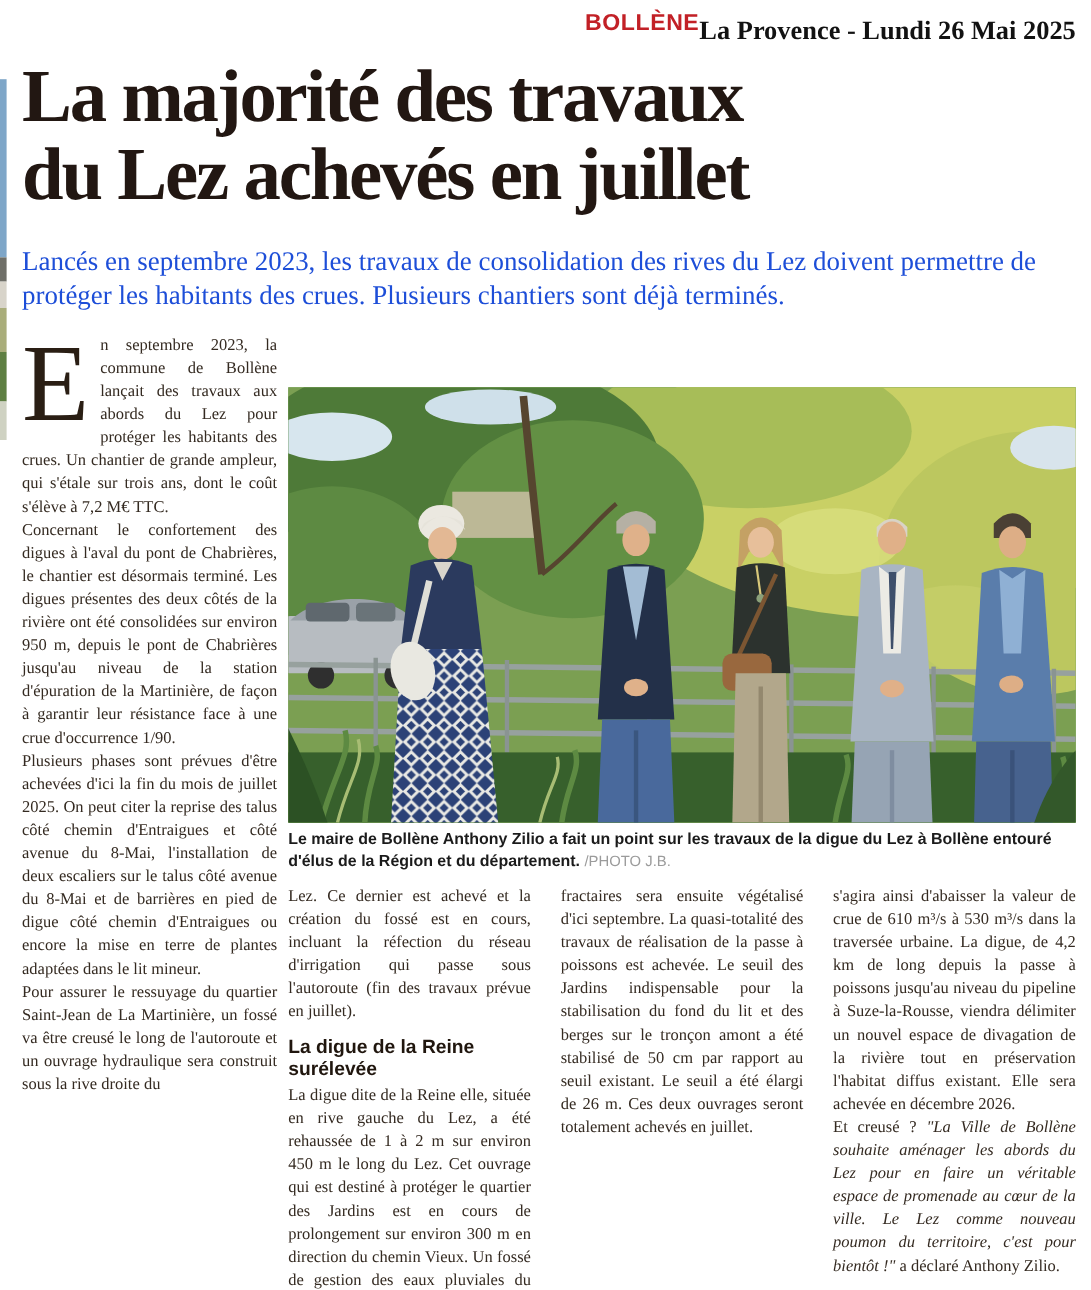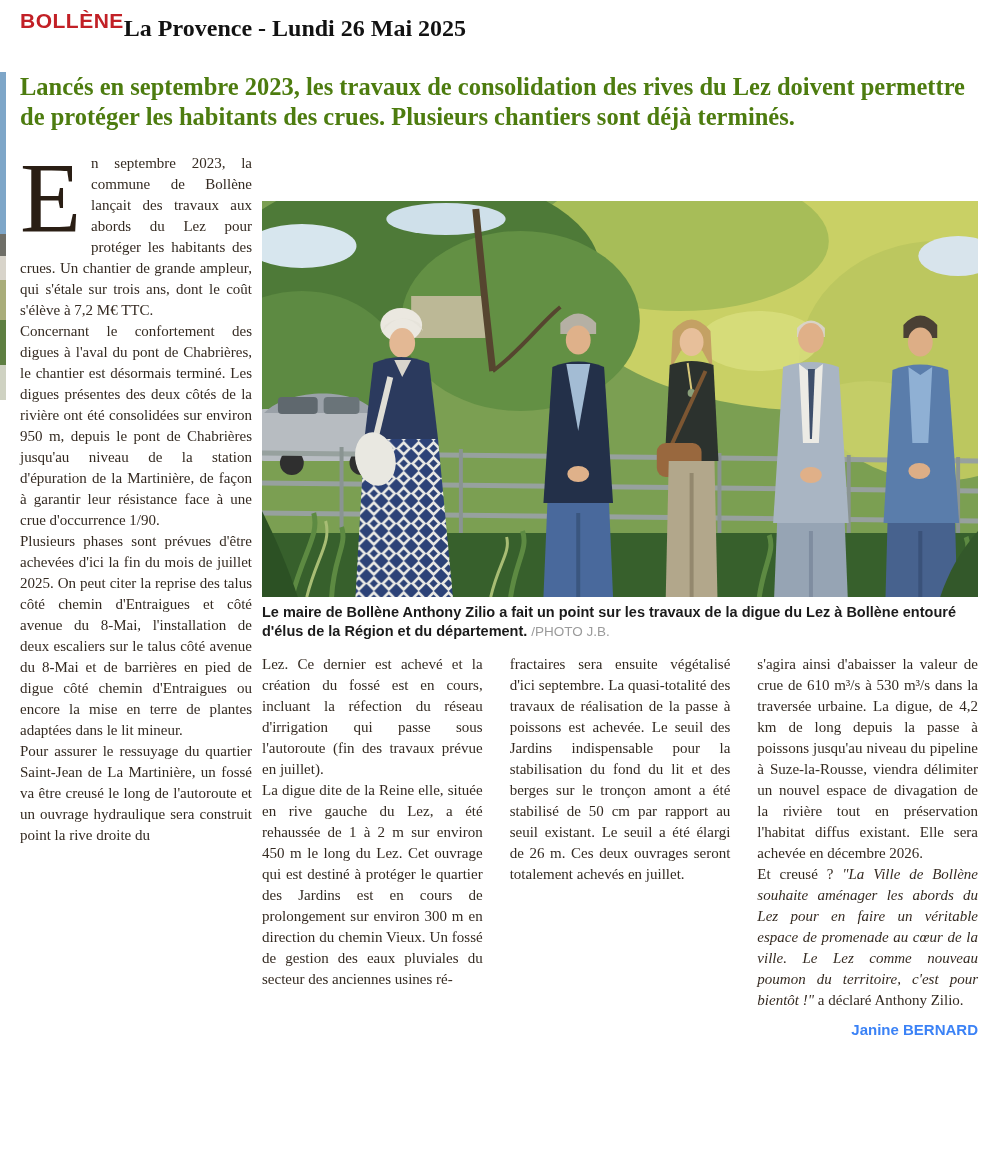--- a/index.html
+++ b/index.html
@@ -8,21 +8,21 @@
     position: relative;
     width: 992px; height: 1173px;
     background: #ffffff;
     overflow: hidden;
   }
   
   .edge { position: absolute; left: 0; width: 6px; }
 
   .content { position: absolute; left: 20px; right: 14px; top: 0; }
 
-  .masthead { display: flex; justify-content: flex-start; align-items: flex-start; padding-top: 9px; }
+  .masthead { display: flex; justify-content: flex-end; align-items: flex-start; padding-top: 9px; }
   .kicker {
     font-family: "Liberation Sans", sans-serif;
     font-weight: 700; font-size: 21px; letter-spacing: 0.5px;
     color: #c22026;
   }
   .source {
     font-family: Liberation Serif, serif;
     font-weight: 700; font-size: 24px; color: #121212;
     padding-top: 6px;
   }
@@ -30,22 +30,22 @@
   .headline {
     margin-top: 10px;
     font-family: "Liberation Serif", serif;
     font-weight: 700; font-size: 68px; line-height: 1.04;
     letter-spacing: -2px; color: #221712;
   }
   .standfirst {
     margin-top: 30px;
     width: 945px;
     font-family: "Liberation Serif", serif;
-    font-weight: 700; font-size: 24.5px; line-height: 1.24;
-    color: #4d7c0f;
+    font-weight: 400; font-size: 24.5px; line-height: 1.24;
+    color: #1d4ed8;
   }
 
   .article { margin-top: 20px; display: flex; gap: 10px; }
   .col1 { width: 232px; flex: none; }
 
   .bodytext p.para {
     font-size: 15px; line-height: 21px; color: #342a21;
     text-align: justify; hyphens: auto;
   }
   .dropcap {
@@ -97,30 +97,31 @@
   <div class="edge" style="top:320px;height:45px;background:#5e7f42;"></div>
   <div class="edge" style="top:365px;height:35px;background:#cfd2c2;"></div>
 
   <div class="content">
 
     <div class="masthead">
       <div class="kicker">BOLLÈNE</div>
       <div class="source">La Provence - Lundi 26 Mai 2025</div>
     </div>
 
+    <h1 class="headline"><span>La majorité des travaux</span><br><span>du Lez achevés en juillet</span></h1>
 
     <div class="standfirst">Lancés en septembre 2023, les travaux de consolidation des rives du Lez doivent permettre de protéger les habitants des crues. Plusieurs chantiers sont déjà terminés.</div>
 
     <div class="article">
 
       <div class="col1 bodytext">
         <p class="para"><span class="dropcap">E</span><span>n septembre 2023, la commune de Bollène lançait des travaux aux abords du Lez pour protéger les habitants des crues. Un chantier de grande ampleur, qui s'étale sur trois ans, dont le coût s'élève à 7,2 M€ TTC.</span></p>
         <p class="para">Concernant le confortement des digues à l'aval du pont de Chabrières, le chantier est désormais terminé. Les digues présentes des deux côtés de la rivière ont été consolidées sur environ 950 m, depuis le pont de Chabrières jusqu'au niveau de la station d'épuration de la Martinière, de façon à garantir leur résistance face à une crue d'occurrence 1/90.</p>
         <p class="para">Plusieurs phases sont prévues d'être achevées d'ici la fin du mois de juillet 2025. On peut citer la reprise des talus côté chemin d'Entraigues et côté avenue du 8-Mai, l'installation de deux escaliers sur le talus côté avenue du 8-Mai et de barrières en pied de digue côté chemin d'Entraigues ou encore la mise en terre de plantes adaptées dans le lit mineur.</p>
-        <p class="para">Pour assurer le ressuyage du quartier Saint-Jean de La Martinière, un fossé va être creusé le long de l'autoroute et un ouvrage hydraulique sera construit point la rive droite du</p>
+        <p class="para">Pour assurer le ressuyage du quartier Saint-Jean de La Martinière, un fossé va être creusé le long de l'autoroute et un ouvrage hydraulique sera construit sous la rive droite du</p>
       </div>
 
       <div class="rightzone">
 
         <div class="photo">
           <svg viewBox="0 0 720 396" preserveAspectRatio="none">
             <defs>
               <pattern id="diam" width="15" height="15" patternUnits="userSpaceOnUse">
                 <rect width="15" height="15" fill="#2c4277"></rect>
                 <path d="M7.5 1.5 L13.5 7.5 L7.5 13.5 L1.5 7.5 Z" fill="none" stroke="#e9e9e4" stroke-width="2.6"></path>
@@ -237,20 +238,21 @@
             <path d="M720 396 L 720 330 C 702 350 690 372 682 396 Z" fill="#33582a"></path>
           </svg>
         </div>
 
         <div class="caption"><span>Le maire de Bollène Anthony Zilio a fait un point sur les travaux de la digue du Lez à Bollène entouré d'élus de la Région et du département.</span> <span class="credit">/PHOTO J.B.</span></div>
 
         <div class="cols3 bodytext">
 
           <div class="col">
             <p class="para">Lez. Ce dernier est achevé et la création du fossé est en cours, incluant la réfection du réseau d'irrigation qui passe sous l'autoroute (fin des travaux prévue en juillet).</p>
+            <h3 class="subhead">La digue de la Reine surélevée</h3>
             <p class="para">La digue dite de la Reine elle, située en rive gauche du Lez, a été rehaussée de 1 à 2 m sur environ 450 m le long du Lez. Cet ouvrage qui est destiné à protéger le quartier des Jardins est en cours de prolongement sur environ 300 m en direction du chemin Vieux. Un fossé de gestion des eaux pluviales du secteur des anciennes usines ré-</p>
           </div>
 
           <div class="col">
             <p class="para">fractaires sera ensuite végétalisé d'ici septembre. La quasi-totalité des travaux de réalisation de la passe à poissons est achevée. Le seuil des Jardins indispensable pour la stabilisation du fond du lit et des berges sur le tronçon amont a été stabilisé de 50 cm par rapport au seuil existant. Le seuil a été élargi de 26 m. Ces deux ouvrages seront totalement achevés en juillet.</p>
           </div>
 
           <div class="col">
             <p class="para">s'agira ainsi d'abaisser la valeur de crue de 610 m³/s à 530 m³/s dans la traversée urbaine. La digue, de 4,2 km de long depuis la passe à poissons jusqu'au niveau du pipeline à Suze-la-Rousse, viendra délimiter un nouvel espace de divagation de la rivière tout en préservation l'habitat diffus existant. Elle sera achevée en décembre 2026.</p>
             <p class="para"><span>Et creusé ? </span><span class="quote">"La Ville de Bollène souhaite aménager les abords du Lez pour en faire un véritable espace de promenade au cœur de la ville. Le Lez comme nouveau poumon du territoire, c'est pour bientôt !"</span><span> a déclaré Anthony Zilio.</span></p>

